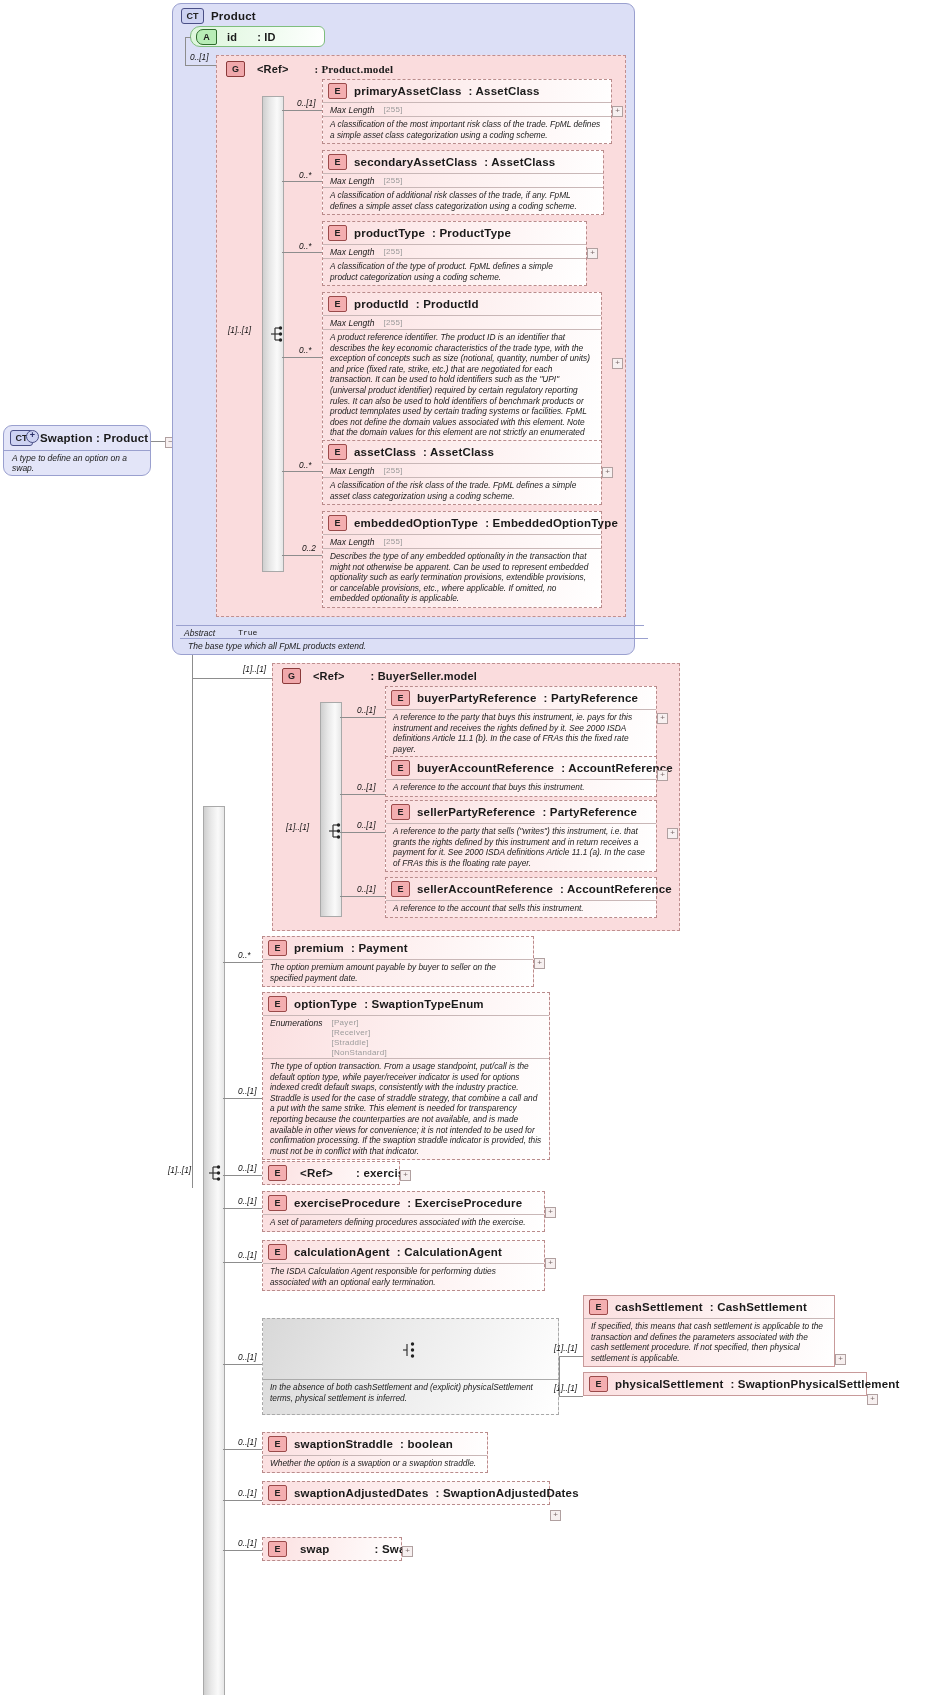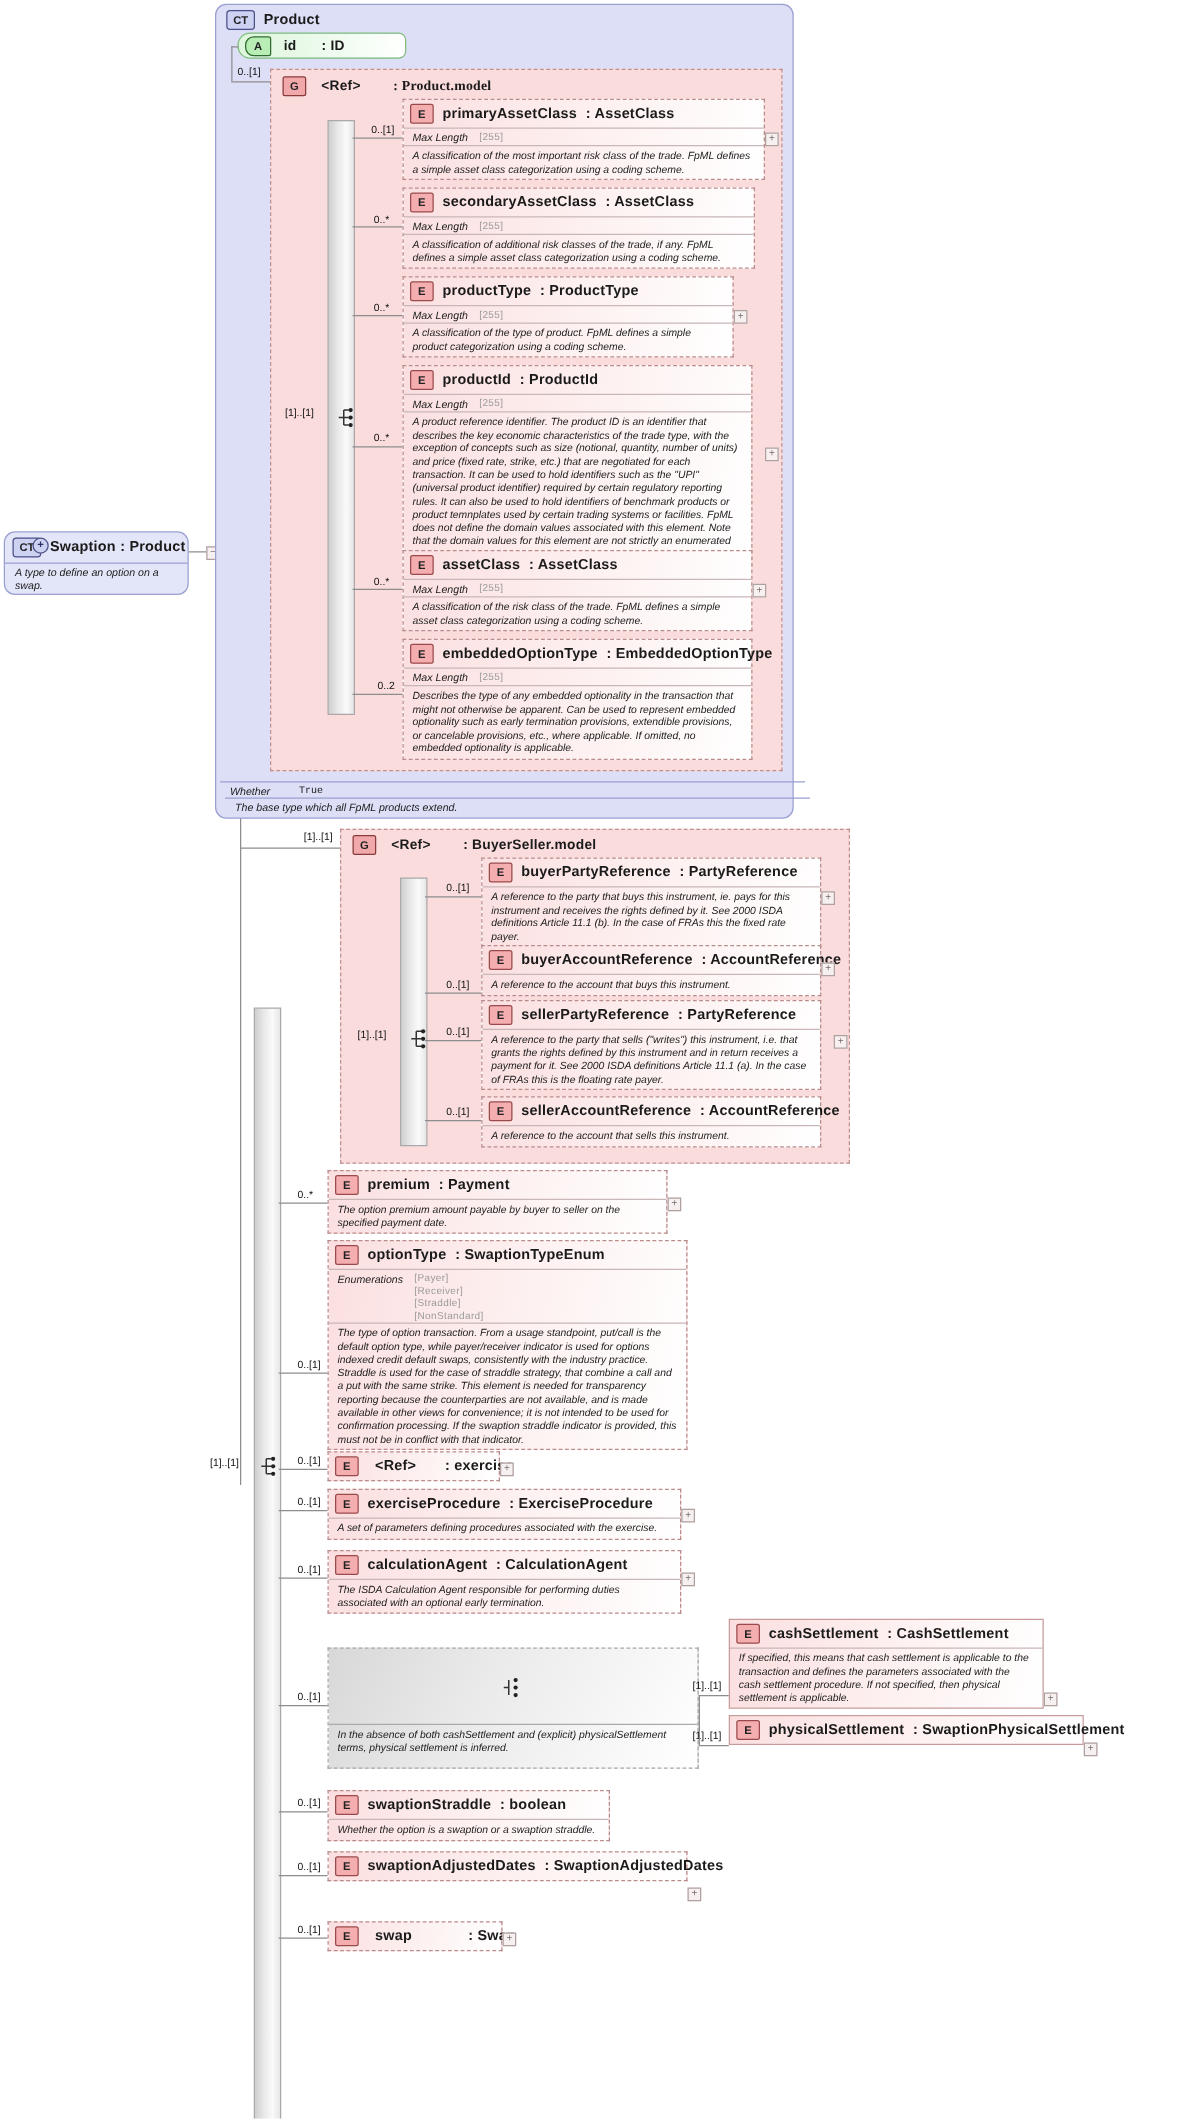--- a/index.html
+++ b/index.html
@@ -42,21 +42,21 @@
   .ctbox{border:1px solid #9aa0cf;border-radius:9px;background:#dcdff6;}
 
   
   .rbox{border:1px solid #9aa0cf;border-radius:9px;background:#e3e5f8;}
 
   
   .sbox{border:1px dashed #a8a8a8;
         background:linear-gradient(115deg,#d8d8d8 0%,#eaeaea 40%,#ffffff 100%);}
 
   
-  .card{position:absolute;font-size:8.3px;color:#111;white-space:nowrap;}
+  .card{position:absolute;font-size:8.3px;font-style:italic;color:#111;white-space:nowrap;}
 
   
   .ln{position:absolute;background:#8d8d8d;}
   .lnh{height:1px;}
   .lnv{width:1px;}
 
   
   .plus{position:absolute;width:9px;height:9px;border:1px solid #b0a0a0;background:#f7f0f0;
         font-size:8px;line-height:7px;text-align:center;color:#7a6a6a;}
 
@@ -231,21 +231,21 @@
     <div class="facet">
       <span>Max Length</span>
       <span class="fv">[255]</span>
     </div>
     <div class="doc">Describes the type of any embedded optionality in the transaction that might not otherwise be apparent. Can be used to represent embedded optionality such as early termination provisions, extendible provisions, or cancelable provisions, etc., where applicable. If omitted, no embedded optionality is applicable.</div>
   </div>
   <div class="card" style="left:302px;top:543px;">0..2</div>
   <div class="ln lnh" style="left:282px;top:555px;width:40px;"></div>
 
   <div class="abstract" style="position:absolute;left:176px;top:625px;width:452px;">
-    <span>Whether</span>
+    <span>Abstract</span>
     <span class="av">True</span>
   </div>
   <div class="ctdoc" style="position:absolute;left:180px;top:638px;width:452px;">The base type which all FpML products extend.</div>
 
   <div class="node gbox" style="left:272px;top:663px;width:408px;height:268px;"></div>
 
   <div class="hdr" style="position:absolute;left:277px;top:665px;gap:12px;">
     <span class="badge g">G</span>
     <span class="ttl small">&lt;Ref&gt;</span>
     <span class="ttl small" style="margin-left:14px;">: BuyerSeller.model</span>

